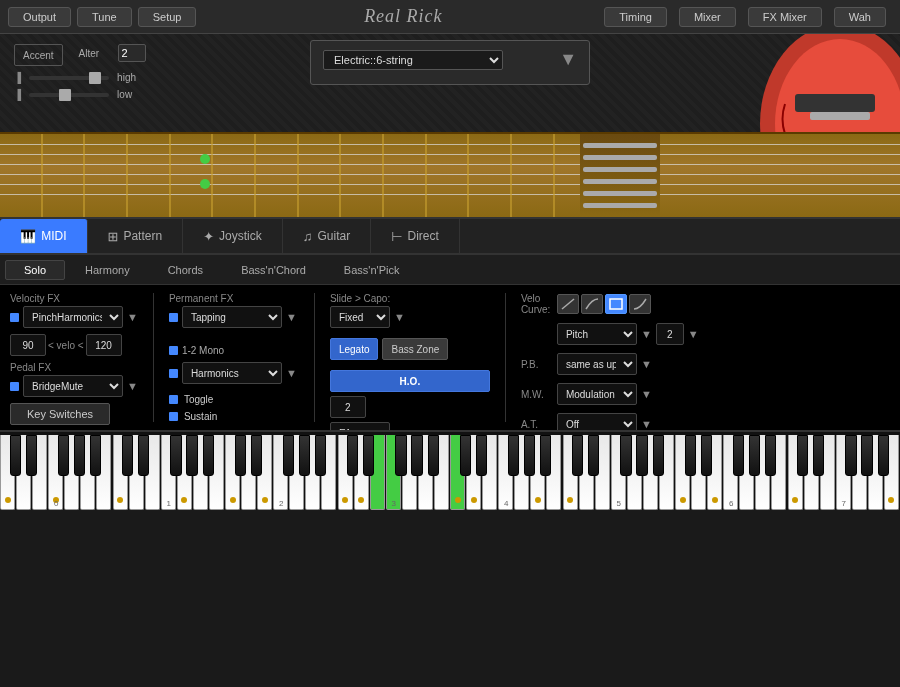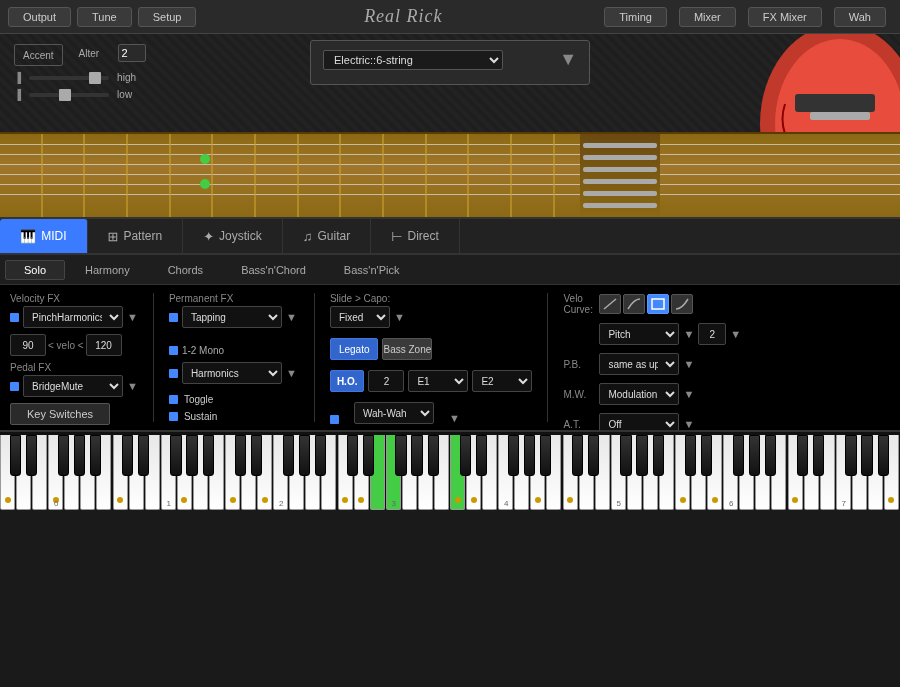--- a/index.html
+++ b/index.html
@@ -292,21 +292,21 @@
       padding: 2px 8px;
       border-radius: 2px;
       cursor: pointer;
       font-size: 10px;
       height: 22px;
     }
     .ctrl-btn-gray {
       background: #3a3a3a;
       color: #ccc;
       border: 1px solid #555;
-      padding: 2px 0;
+      padding: 2px 8px;
       border-radius: 2px;
       cursor: pointer;
       font-size: 10px;
       height: 22px;
     }
     .separator { width: 1px; background: #333; margin: 0 5px; align-self: stretch; }
     .velo-curve-btns { display: flex; gap: 2px; }
     .velo-curve-btn {
       width: 22px; height: 20px;
       background: #333;
@@ -365,20 +365,21 @@
     .middle-panel {
       display: flex;
       flex-direction: column;
       gap: 6px;
       min-width: 180px;
     }
 
     .ho-row {
       display: flex;
       gap: 4px;
+      flex-direction: column;
     }
     .ho-btn {
       background: #3366cc;
       color: #fff;
       border: 1px solid #4477dd;
       padding: 2px 6px;
       border-radius: 2px;
       cursor: pointer;
       font-size: 10px;
       height: 22px;

